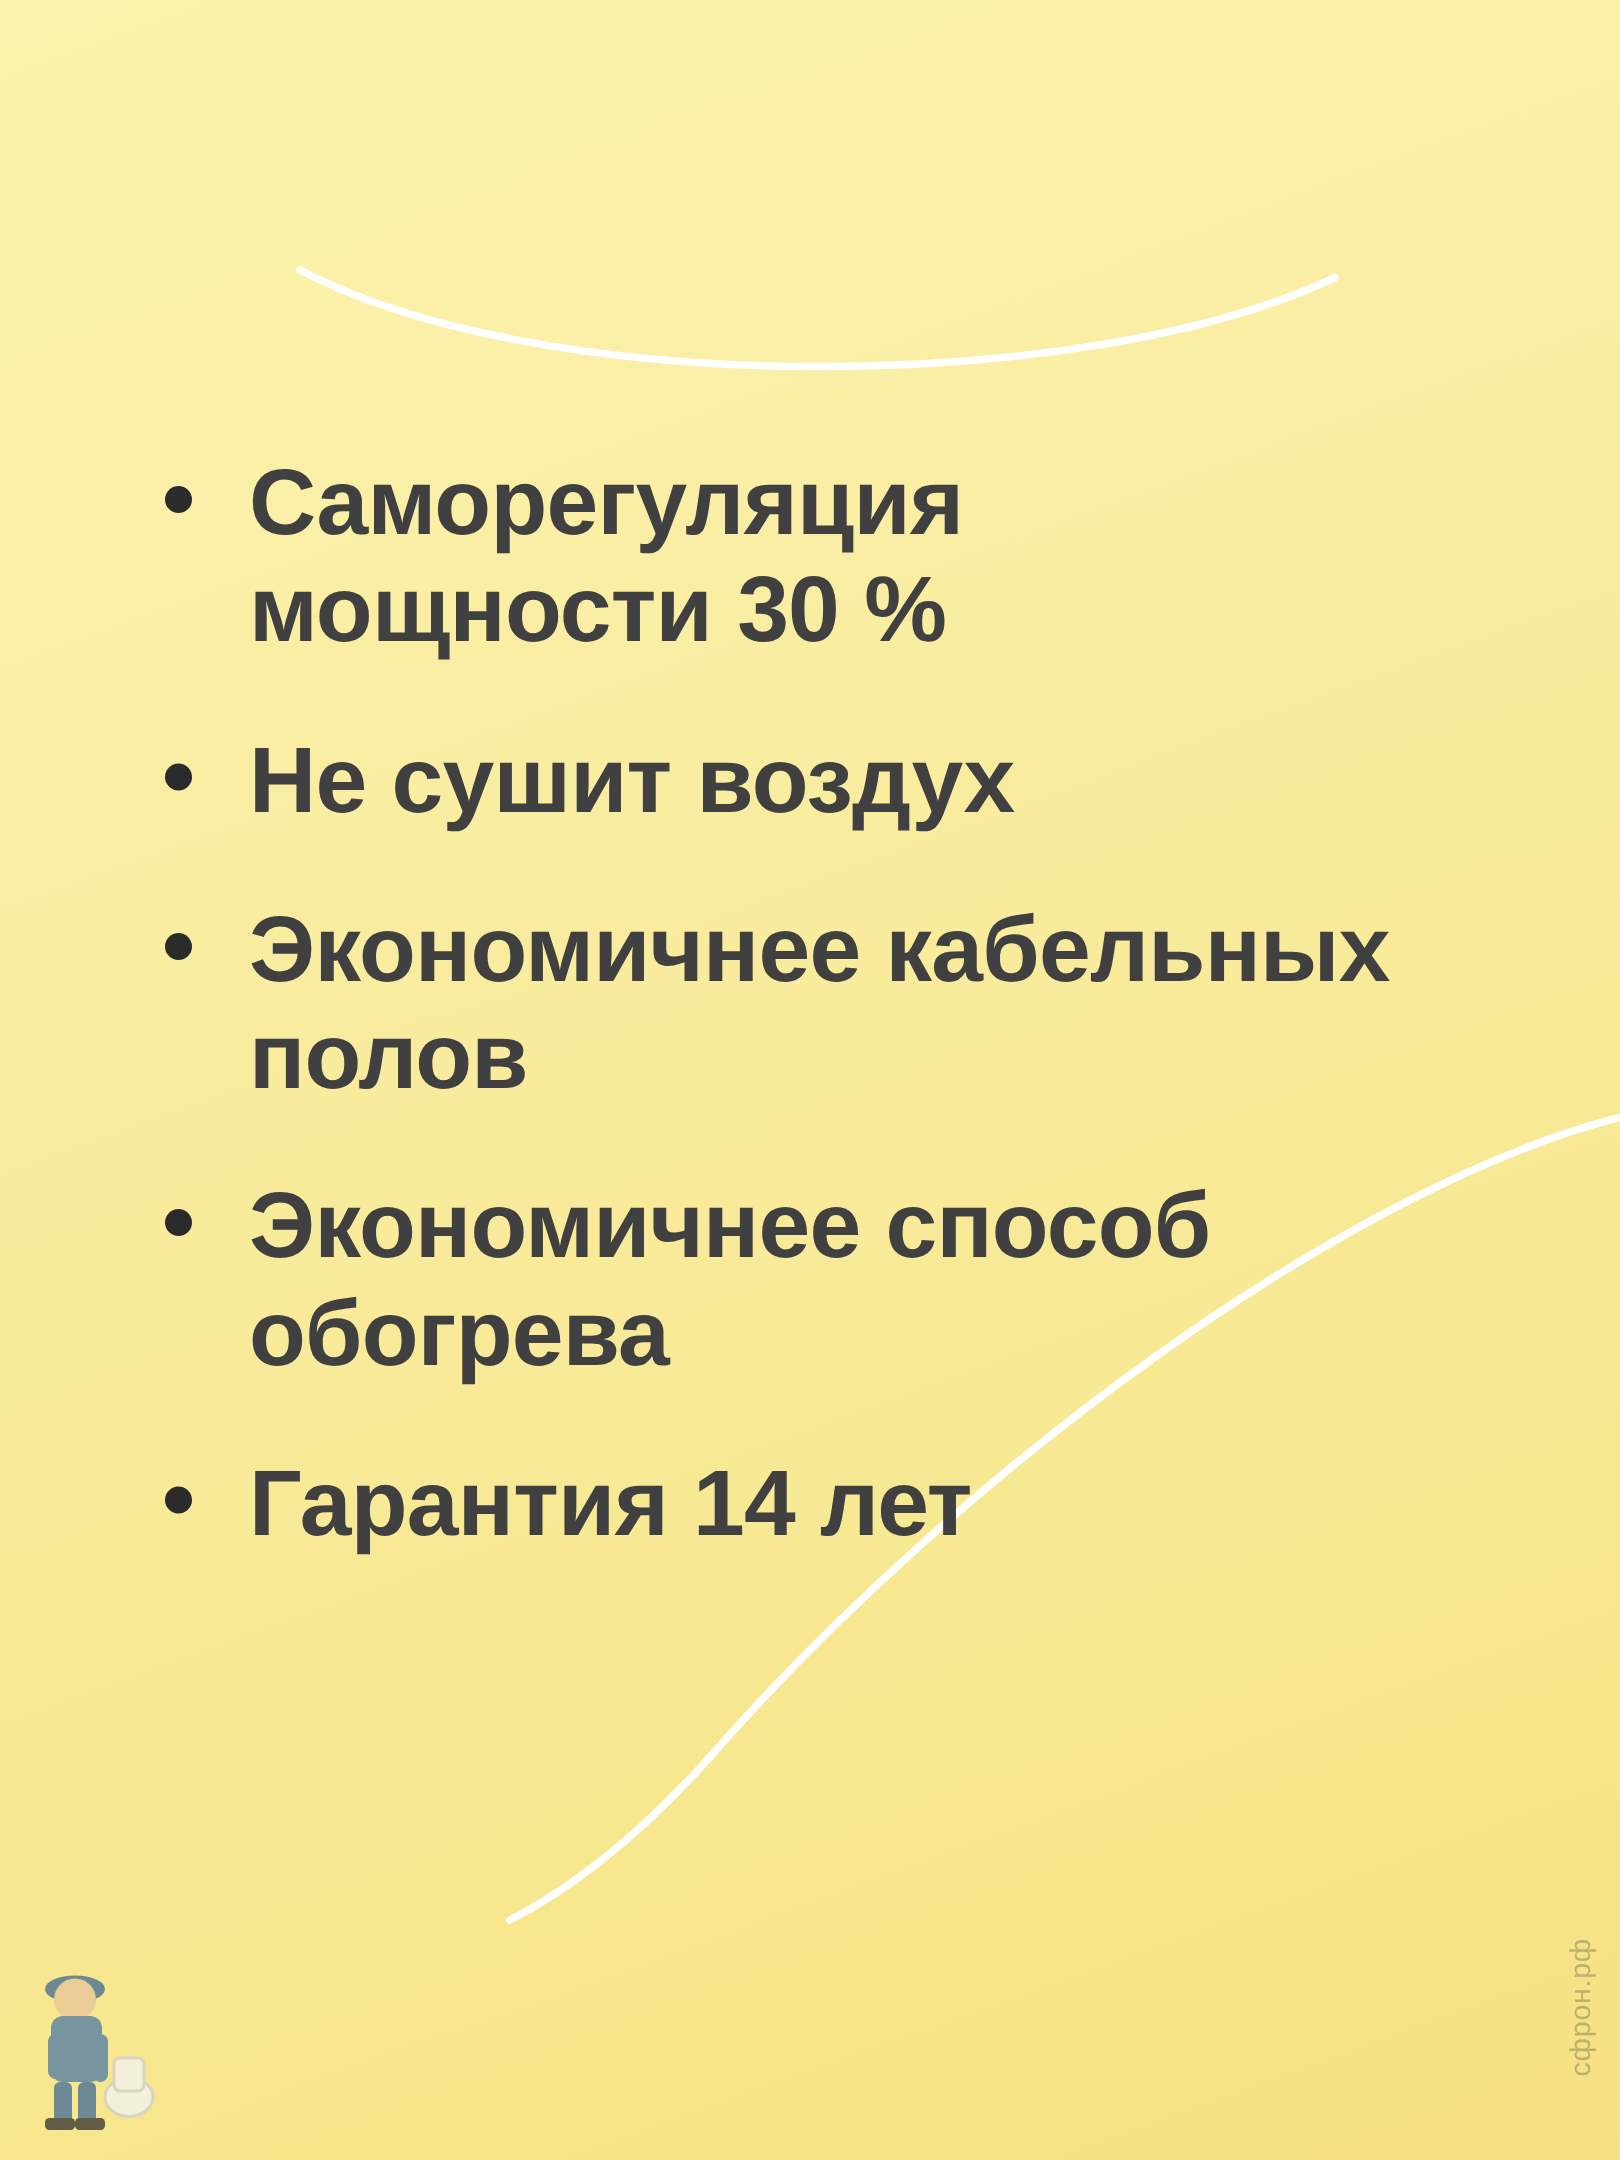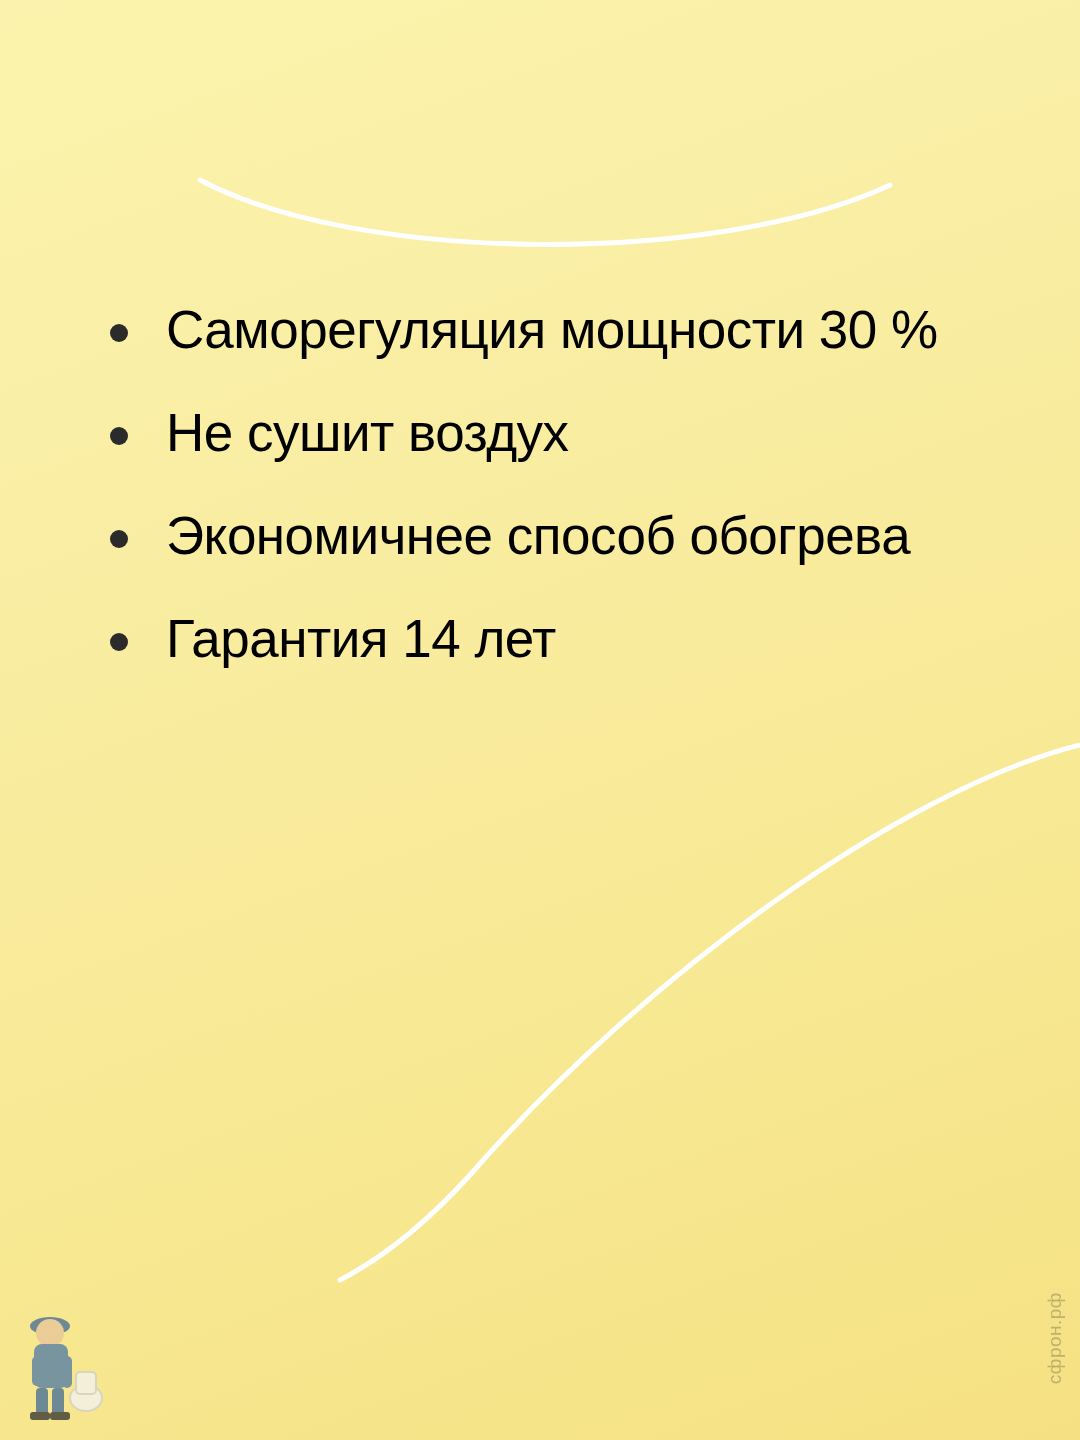--- a/index.html
+++ b/index.html
@@ -41,25 +41,25 @@
   .bullet-dot {
     flex: 0 0 auto;
     width: 18px;
     height: 18px;
     border-radius: 50%;
     background: #2b2b2b;
     margin-top: 24px;
     margin-right: 38px;
   }
   .bullet-text {
-    color: #000000;
-    font-size: 53px;
+    color: #404040;
+    font-size: 62px;
     line-height: 1.15;
     letter-spacing: -0.5px;
-    font-weight: 400;
+    font-weight: 700;
     max-width: 800px;
   }
   .watermark-text {
     position: absolute;
     right: 14px;
     bottom: 56px;
     color: rgba(120, 115, 80, 0.45);
     font-size: 19px;
     letter-spacing: 0.5px;
     writing-mode: vertical-rl;
@@ -93,20 +93,24 @@
       <span class="bullet-dot"></span>
       <span class="bullet-text">Саморегуляция мощности 30 %</span>
     </div>
 
 
     <div class="bullet-row">
       <span class="bullet-dot"></span>
       <span class="bullet-text">Не сушит воздух</span>
     </div>
 
+    <div class="bullet-row">
+      <span class="bullet-dot"></span>
+      <span class="bullet-text">Экономичнее кабельных полов</span>
+    </div>
 
     <div class="bullet-row">
       <span class="bullet-dot"></span>
       <span class="bullet-text">Экономичнее способ обогрева</span>
     </div>
 
     <div class="bullet-row">
       <span class="bullet-dot"></span>
       <span class="bullet-text">Гарантия 14 лет</span>
     </div>

